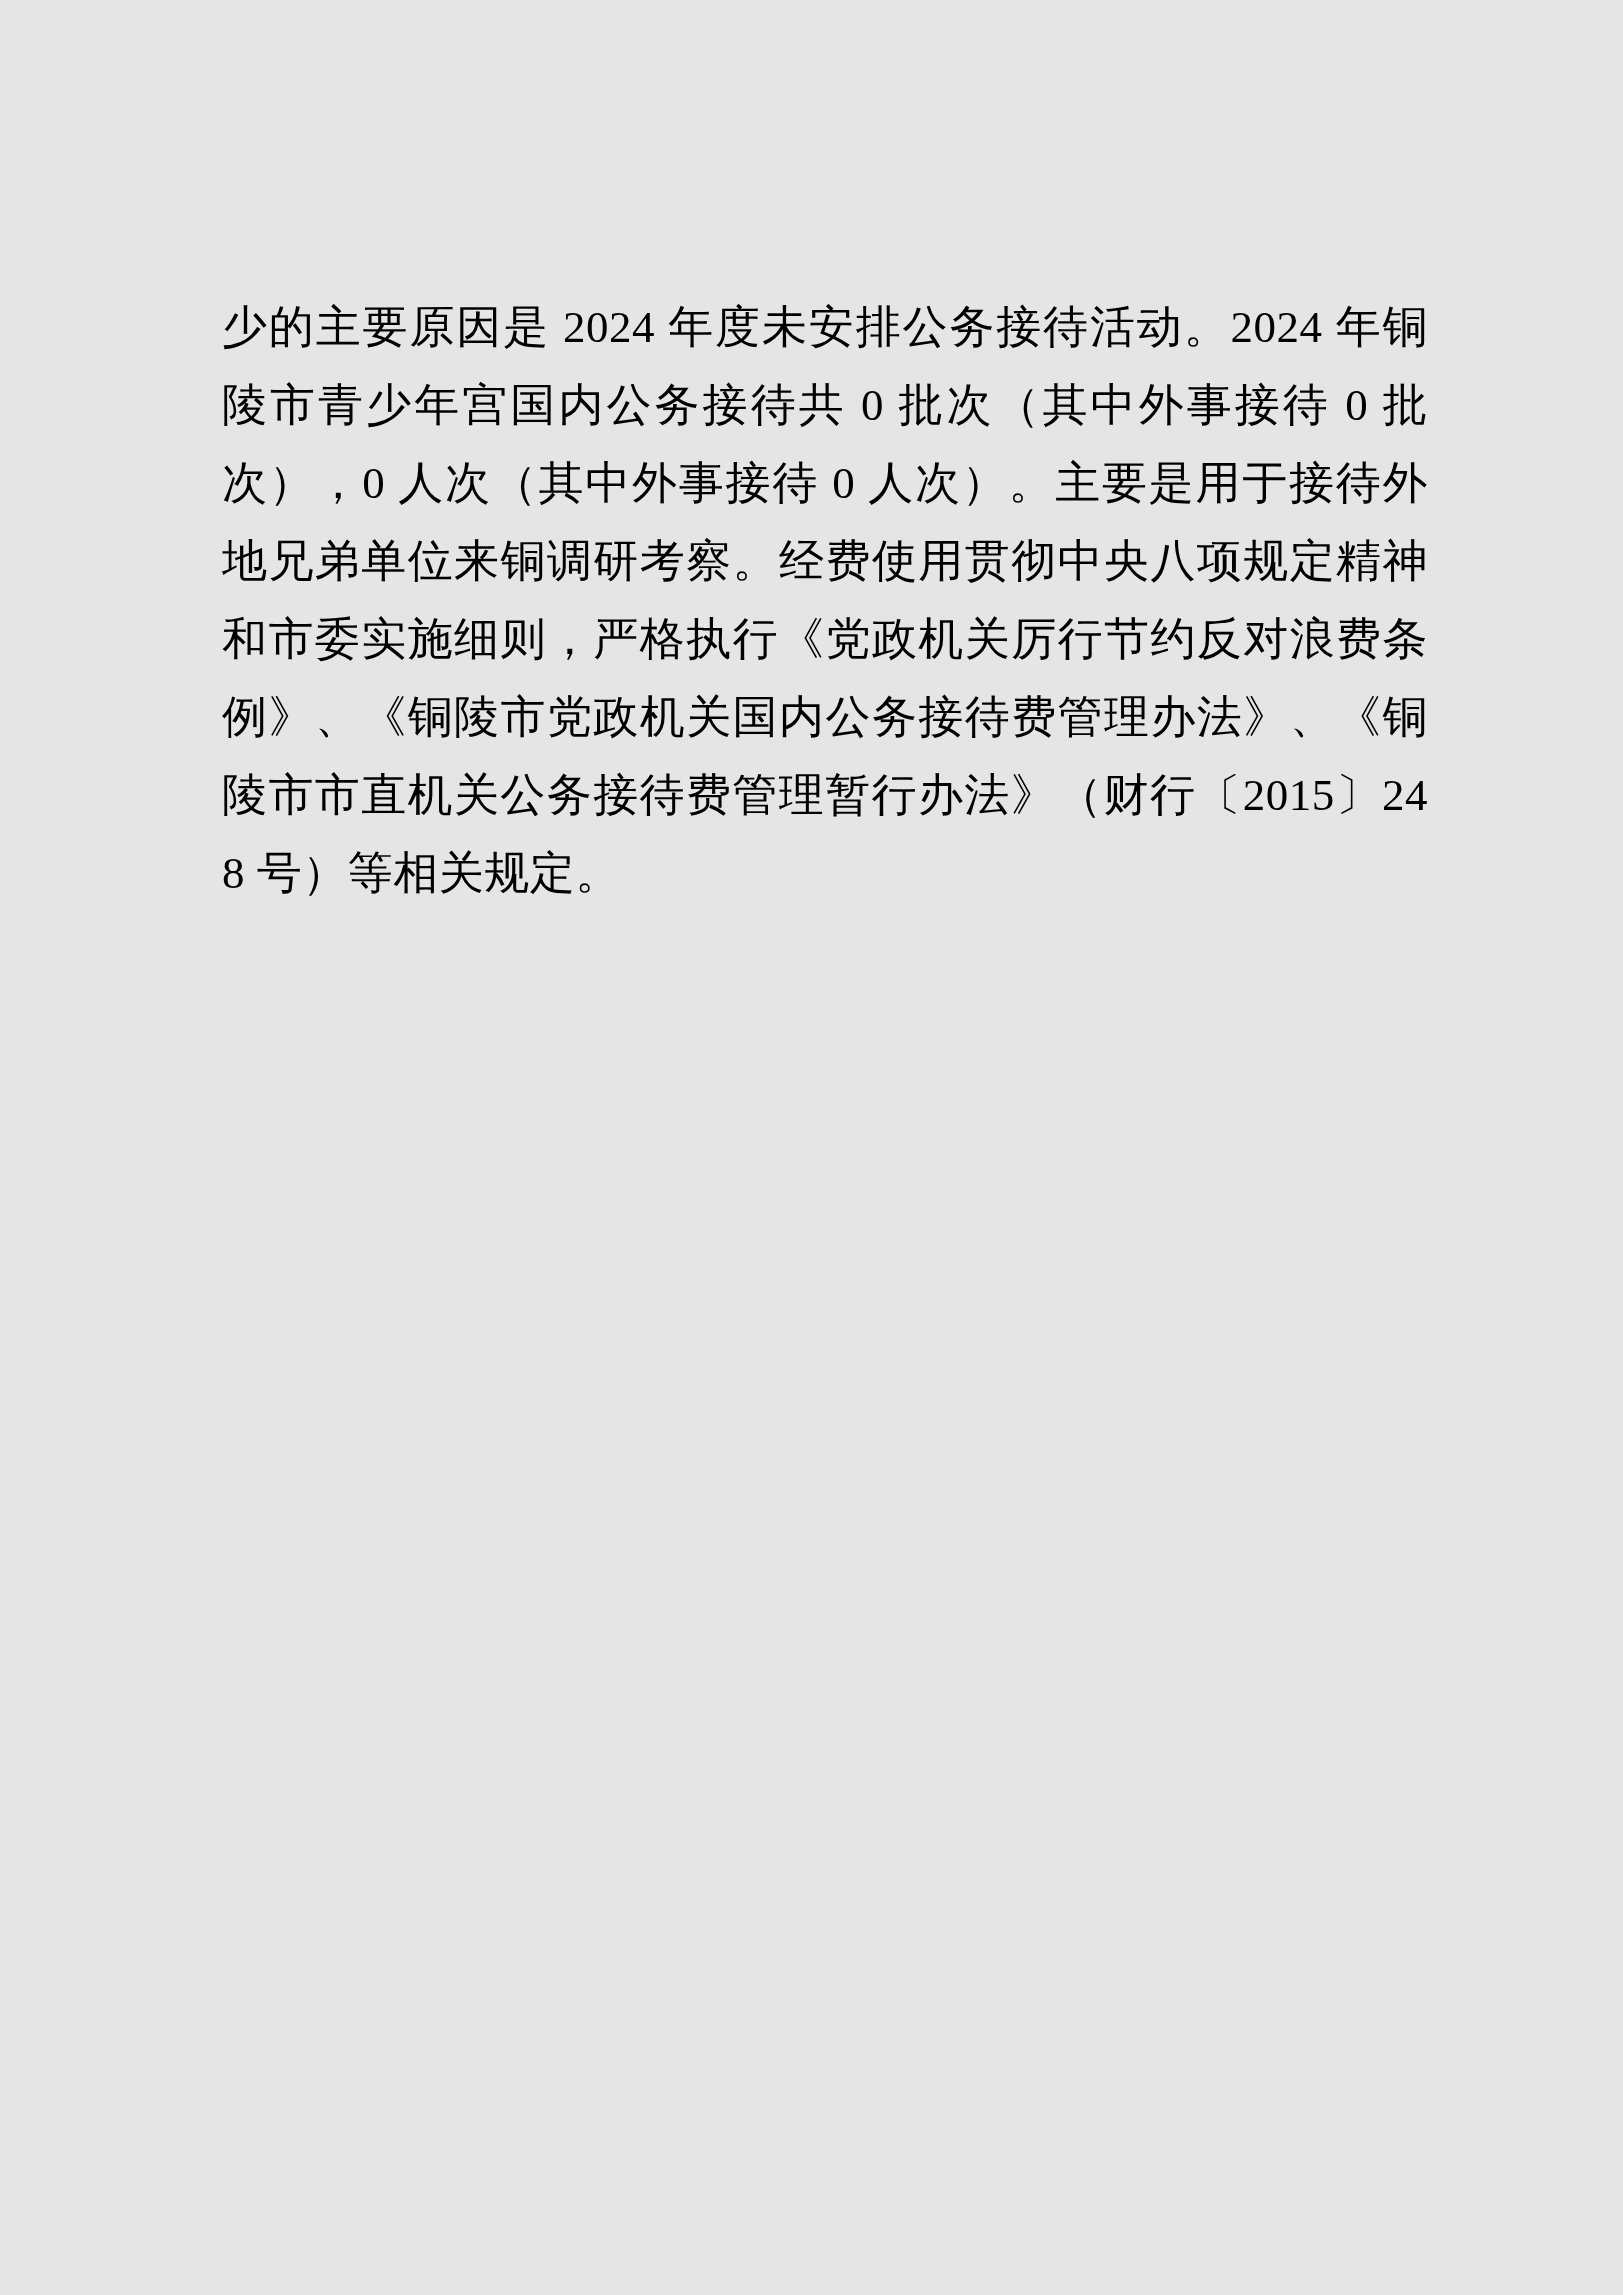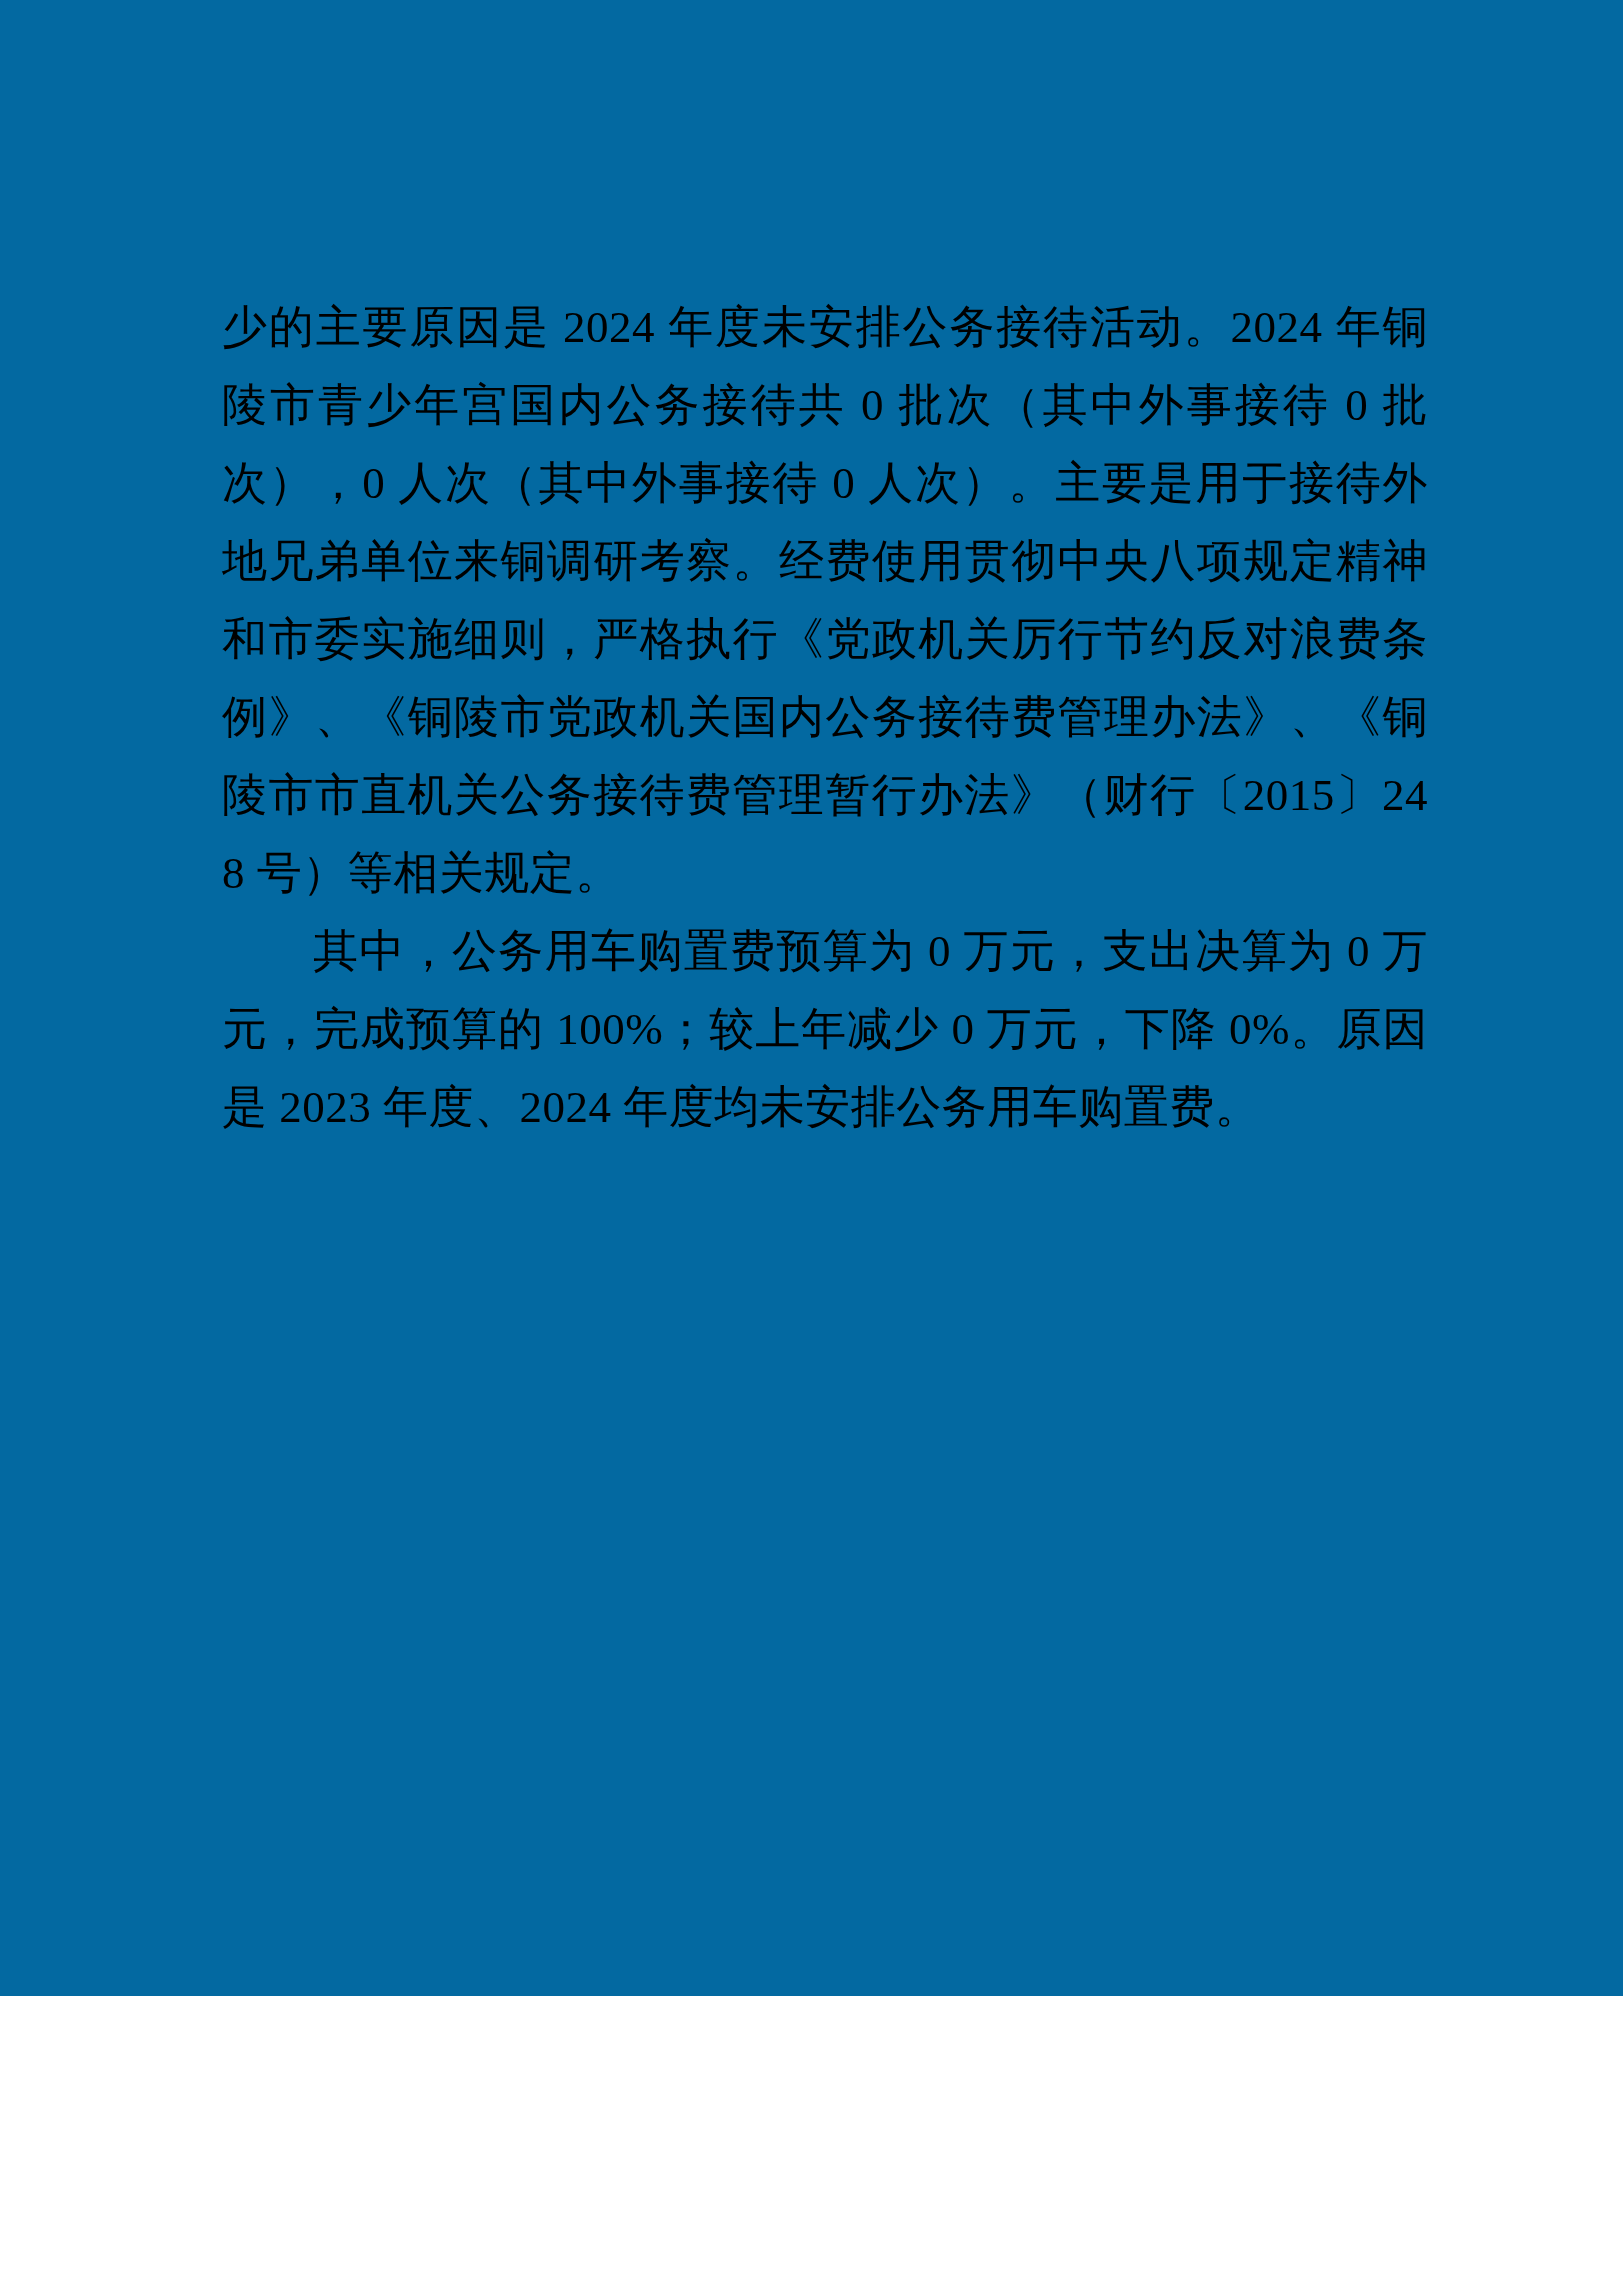--- a/index.html
+++ b/index.html
@@ -13,22 +13,22 @@
     background: #ffffff;
     color: #000000;
     font-family: "Liberation Serif", "DejaVu Serif", serif;
     overflow: hidden;
   }
   .page {
     position: absolute;
     left: 0;
     top: 0;
     width: 1623px;
-    height: 1996px;
-    background: #0369a1;
+    height: 2295px;
+    background: #e5e5e5;
   }
   .doc-body {
     position: absolute;
     left: 222px;
     top: 288px;
     width: 1206px;
   }
   p.para {
     margin: 0;
     padding: 0;
@@ -47,16 +47,15 @@
   .seg.bold {
     font-weight: bold;
   }
 </style>
 </head>
 <body style="background: rgb(255, 255, 255); color: rgb(0, 0, 0);">
 
 <div class="page">
   <div class="doc-body">
       <p class="para"><span class="seg">少的主要原因是 2024 年度未安排公务接待活动。2024 年铜陵市青少年宫国内公务接待共 0 批次（其中外事接待 0 批次），0 人次（其中外事接待 0 人次）。主要是用于接待外地兄弟单位来铜调研考察。经费使用贯彻中央八项规定精神和市委实施细则，严格执行《党政机关厉行节约反对浪费条例》、《铜陵市党政机关国内公务接待费管理办法》、《铜陵市市直机关公务接待费管理暂行办法》（财行〔2015〕248 号）等相关规定。</span></p>
-      <p class="para indent"><span class="seg">其中，公务用车购置费预算为 0 万元，支出决算为 0 万元，完成预算的 100%；较上年减少 0 万元，下降 0%。原因是 2023 年度、2024 年度均未安排公务用车购置费。</span></p>
     </div>
 </div>
 
 
 </body></html>

